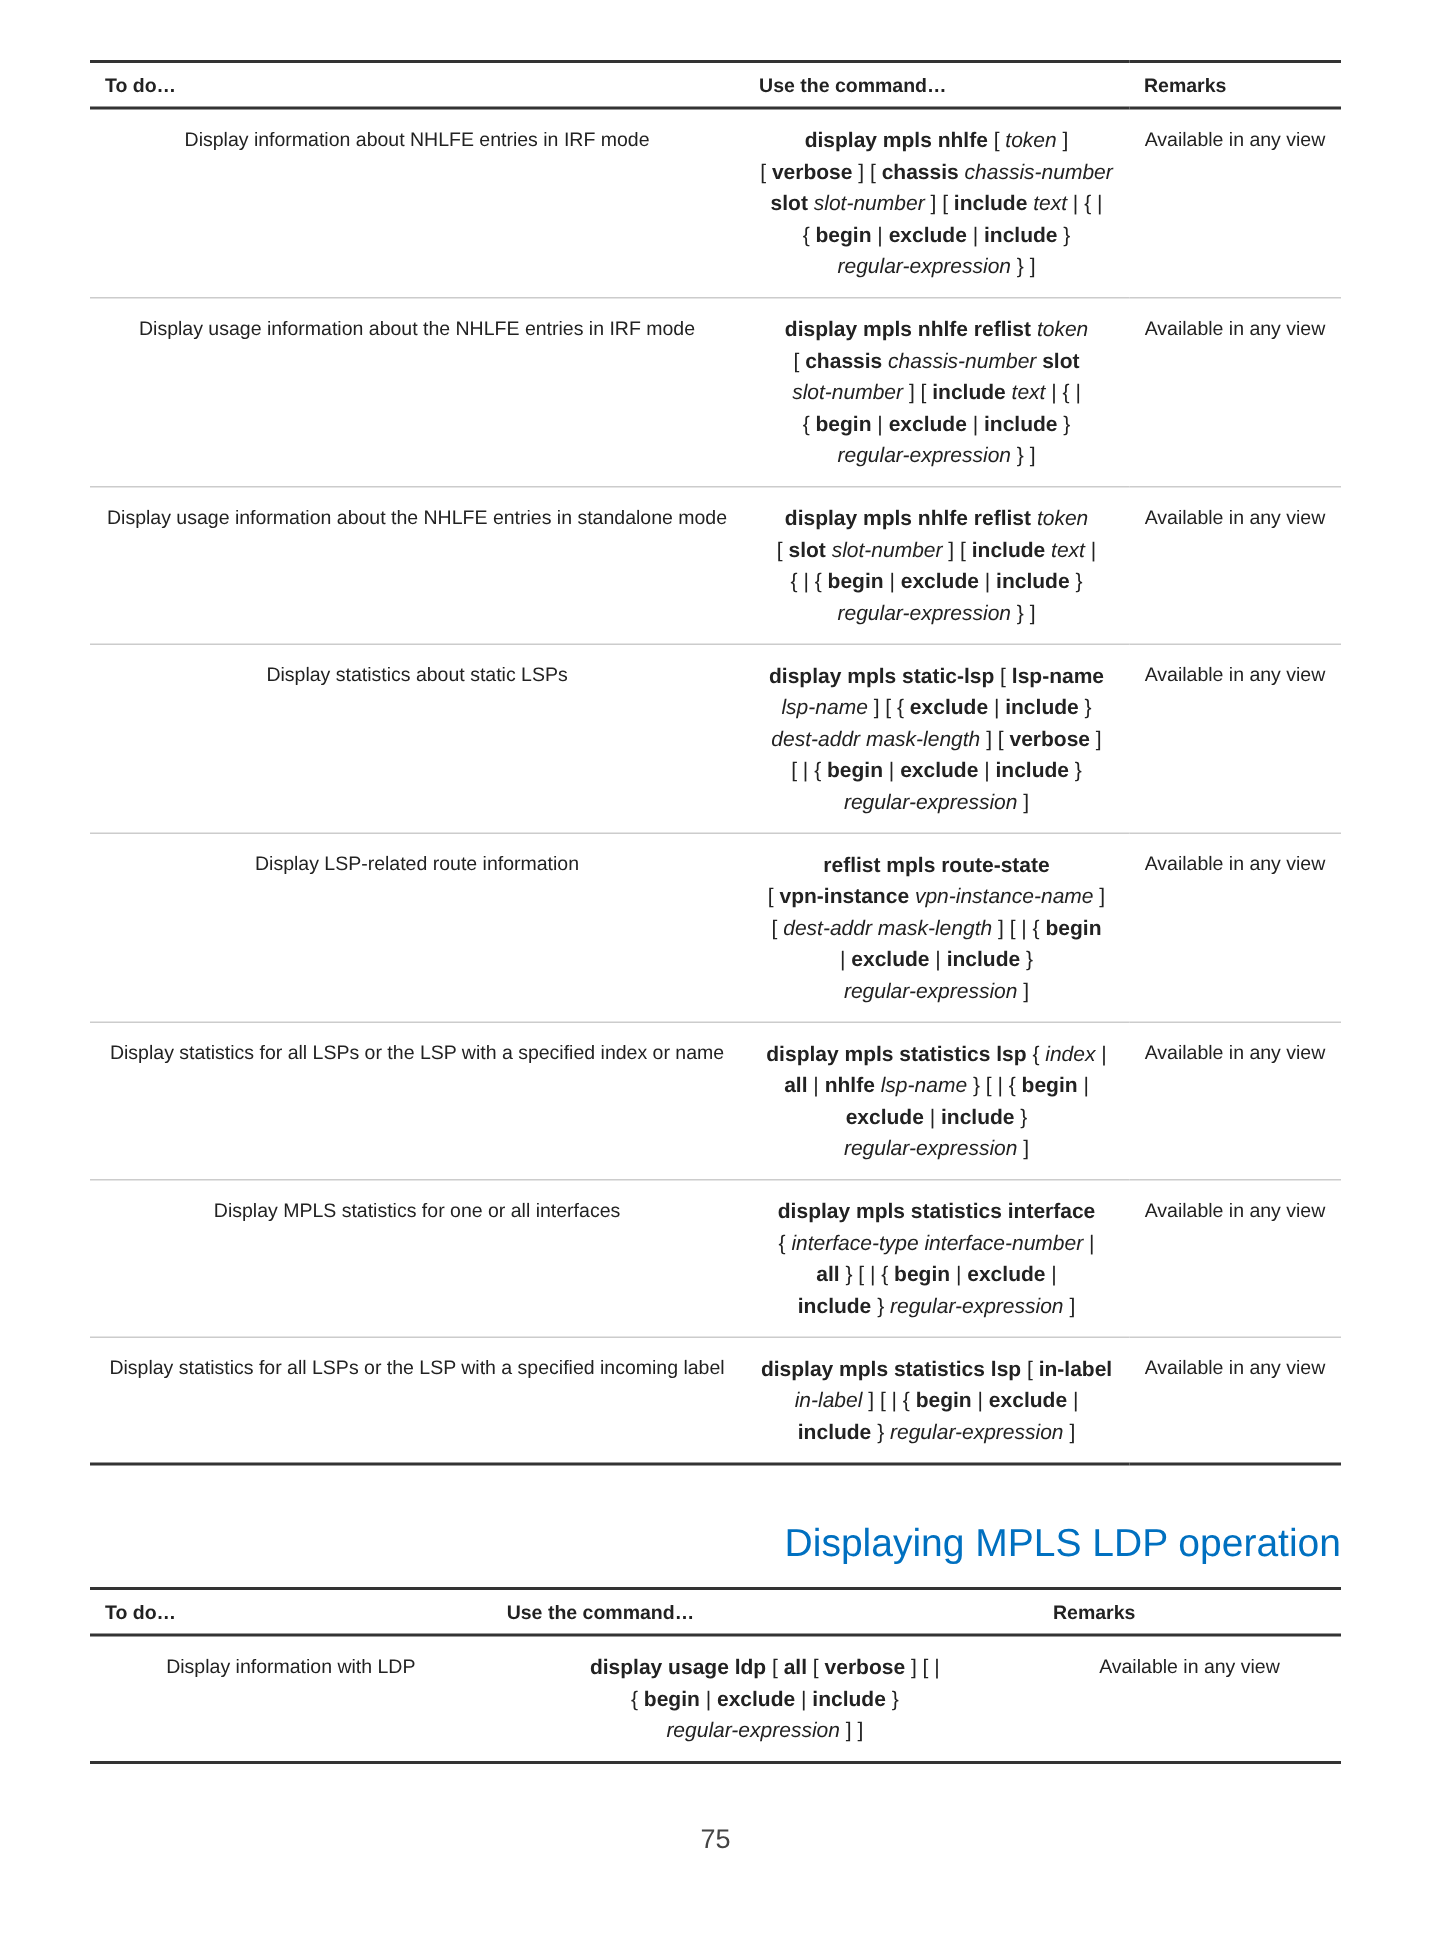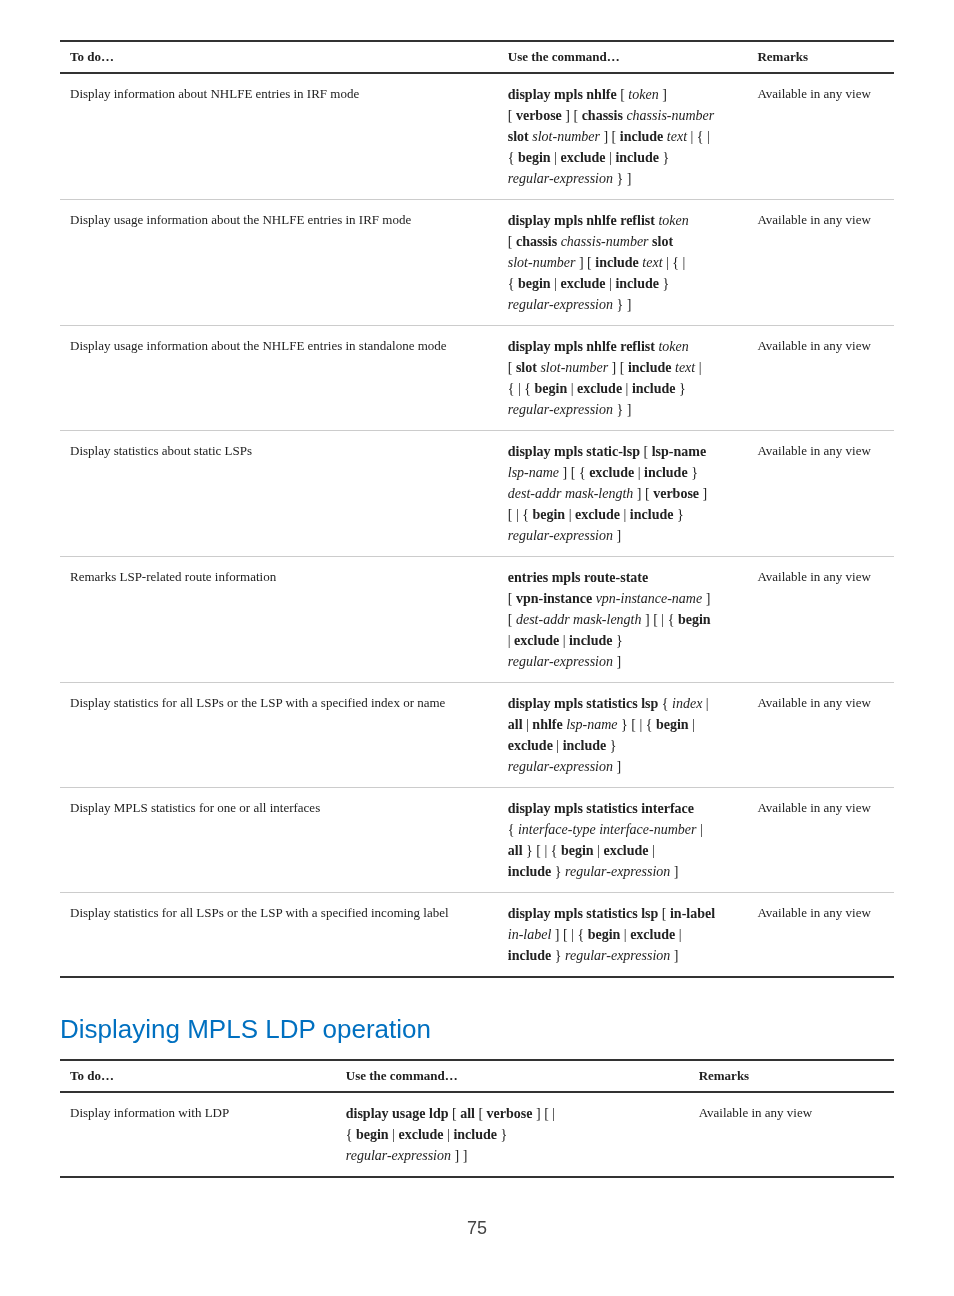--- a/index.html
+++ b/index.html
@@ -12,43 +12,44 @@
       max-width: 954px;
       margin: 0 auto;
     }
 
     .section-title {
       font-size: 26px;
       color: #0070c0;
       font-weight: normal;
       margin-bottom: 14px;
       margin-top: 36px;
+      text-align: right;
     }
 
     table {
       width: 100%;
       border-collapse: collapse;
       margin-bottom: 7px;
-      font-family: Liberation Serif, serif;
     }
 
     thead tr {
       border-top: 2px solid #333;
       border-bottom: 2px solid #333;
     }
 
     thead th {
       text-align: left;
       padding: 7px 10px;
       font-weight: bold;
       font-size: 13px;
     }
 
     tbody tr {
       border-bottom: 1px solid #ccc;
+      text-align: center;
     }
 
     tbody tr:last-child {
       border-bottom: 2px solid #333;
     }
 
     tbody td {
       padding: 10px 10px;
       vertical-align: top;
       font-size: 13px;
@@ -100,22 +101,22 @@
         <td>Display usage information about the NHLFE entries in standalone mode</td>
         <td class="cmd"><b>display mpls nhlfe reflist</b> <i>token</i><br>[ <b>slot</b> <i>slot-number</i> ] [ <b>include</b> <i>text</i> |<br>{ | { <b>begin</b> | <b>exclude</b> | <b>include</b> }<br><i>regular-expression</i> } ]</td>
         <td>Available in any view</td>
       </tr>
       <tr>
         <td>Display statistics about static LSPs</td>
         <td class="cmd"><b>display mpls static-lsp</b> [ <b>lsp-name</b><br><i>lsp-name</i> ] [ { <b>exclude</b> | <b>include</b> }<br><i>dest-addr mask-length</i> ] [ <b>verbose</b> ]<br>[ | { <b>begin</b> | <b>exclude</b> | <b>include</b> }<br><i>regular-expression</i> ]</td>
         <td>Available in any view</td>
       </tr>
       <tr>
-        <td>Remarks LSP-related route information</td>
-        <td class="cmd"><b>entries mpls route-state</b><br>[ <b>vpn-instance</b> <i>vpn-instance-name</i> ]<br>[ <i>dest-addr mask-length</i> ] [ | { <b>begin</b><br>| <b>exclude</b> | <b>include</b> }<br><i>regular-expression</i> ]</td>
+        <td>Display LSP-related route information</td>
+        <td class="cmd"><b>reflist mpls route-state</b><br>[ <b>vpn-instance</b> <i>vpn-instance-name</i> ]<br>[ <i>dest-addr mask-length</i> ] [ | { <b>begin</b><br>| <b>exclude</b> | <b>include</b> }<br><i>regular-expression</i> ]</td>
         <td>Available in any view</td>
       </tr>
       <tr>
         <td>Display statistics for all LSPs or the LSP with a specified index or name</td>
         <td class="cmd"><b>display mpls statistics lsp</b> { <i>index</i> |<br><b>all</b> | <b>nhlfe</b> <i>lsp-name</i> } [ | { <b>begin</b> |<br><b>exclude</b> | <b>include</b> }<br><i>regular-expression</i> ]</td>
         <td>Available in any view</td>
       </tr>
       <tr>
         <td>Display MPLS statistics for one or all interfaces</td>
         <td class="cmd"><b>display mpls statistics interface</b><br>{ <i>interface-type interface-number</i> |<br><b>all</b> } [ | { <b>begin</b> | <b>exclude</b> |<br><b>include</b> } <i>regular-expression</i> ]</td>

